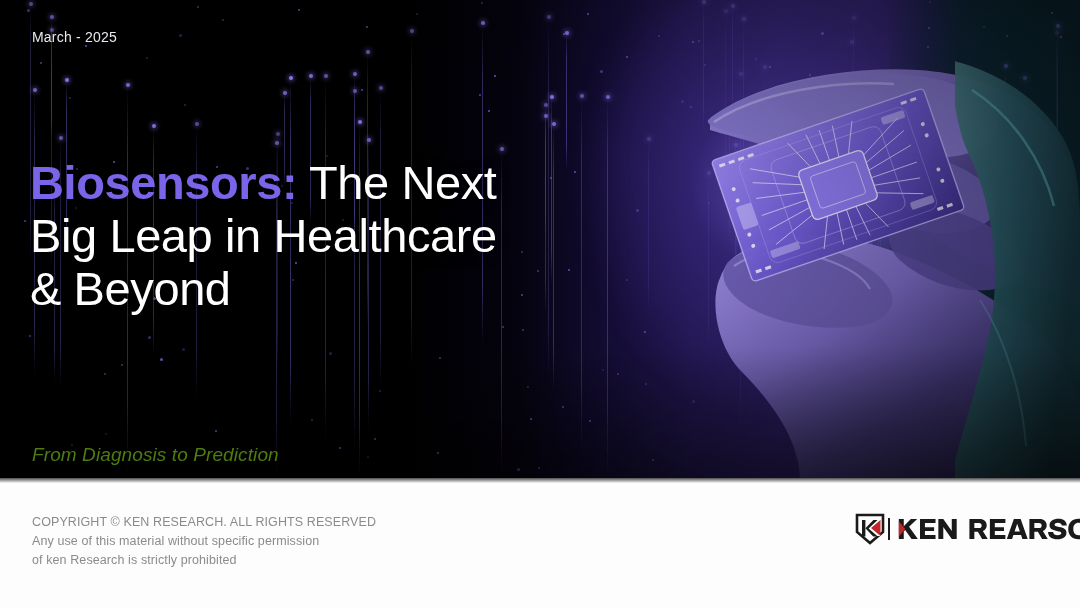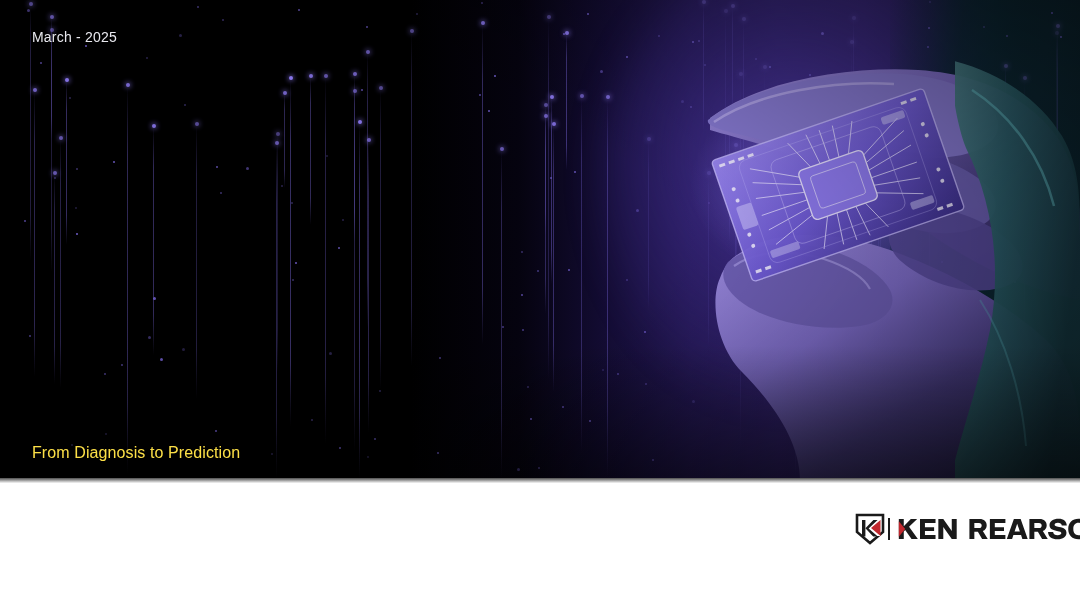--- a/index.html
+++ b/index.html
@@ -142,23 +142,24 @@
     text-shadow: 0 2px 14px rgba(0,0,0,0.6);
   }
   .title .accent {
     color: #7a64e8;
     font-weight: 700;
   }
   .subtitle {
     position: absolute;
     left: 32px;
     top: 444px;
-    font-size: 16px;
-    color: #fde047;
+    font-size: 19px;
+    color: #4d7c0f;
     letter-spacing: .1px;
+    font-style: italic;
   }
 
   
   .divider {
     position: absolute;
     left: 0;
     top: 478px;
     width: 1080px;
     height: 5px;
     background: linear-gradient(180deg, #4f4f4f 0%, #9a9a9a 45%, #d8d8d8 80%, #f4f4f4 100%);
@@ -510,26 +511,34 @@
           <rect x="62" y="40" width="24" height="8" rx="2" fill="#d8d1ff" opacity="0.5"></rect>
           <rect x="-86" y="40" width="30" height="8" rx="2" fill="#d8d1ff" opacity="0.45"></rect>
         </g>
       </svg>
     </div>
 
     <div class="hero-vignette"></div>
 
     <div class="date">March - 2025</div>
 
+    <div class="title"><span class="accent">Biosensors:</span><span> The Next
+Big Leap in Healthcare
+&amp; Beyond</span></div>
 
     <div class="subtitle">From Diagnosis to Prediction</div>
   </div>
 
   <div class="divider"></div>
 
+  <div class="footer">
+    <div class="copy">COPYRIGHT © KEN RESEARCH. ALL RIGHTS RESERVED
+Any use of this material without specific permission
+of ken Research is strictly prohibited</div>
+  </div>
 
   <div class="logo">
     <svg class="logo-mark" viewBox="0 0 30 32" xmlns="http://www.w3.org/2000/svg">
       <path d="M2 2 H28 V19 L15 30 L2 19 Z" fill="none" stroke="#1a1a1a" stroke-width="2.6"></path>
       <path d="M16 7 L25.5 7 L25.5 23 L16 23 Z" fill="#c0272d"></path>
       <path d="M16 7 L25.5 7 L16 15 Z" fill="#ffffff"></path>
       <path d="M16 23 L25.5 23 L16 15 Z" fill="#ffffff"></path>
       <rect x="7" y="7" width="3.4" height="16.5" fill="#1a1a1a"></rect>
       <path d="M10.4 15.2 L18.4 7 L22.6 7 L13.6 15.5 L22.8 23.5 L18.2 23.5 Z" fill="#1a1a1a"></path>
     </svg>

